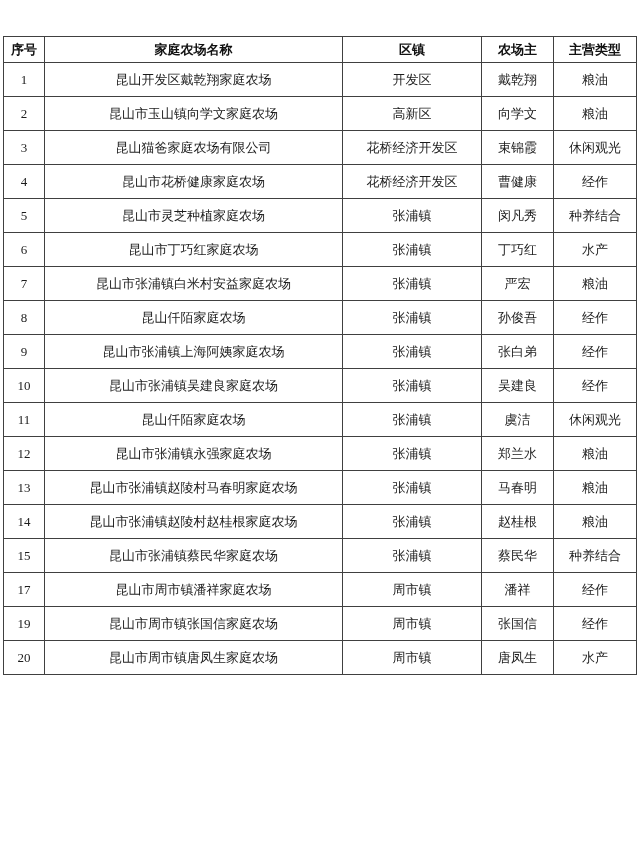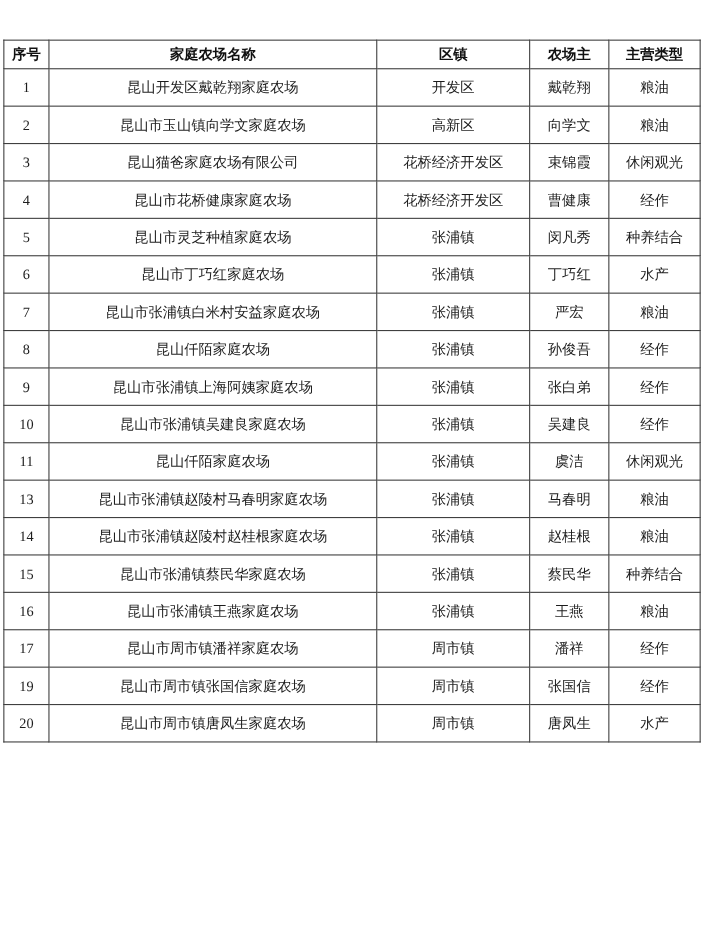--- a/index.html
+++ b/index.html
@@ -155,46 +155,46 @@
           <td>经作</td>
         </tr>
         <tr>
           <td>11</td>
           <td>昆山仟陌家庭农场</td>
           <td>张浦镇</td>
           <td>虞洁</td>
           <td>休闲观光</td>
         </tr>
         <tr>
+          <td>12</td>
+          <td>昆山市张浦镇永强家庭农场</td>
+          <td>张浦镇</td>
+          <td>郑兰水</td>
+          <td>粮油</td>
+        </tr>
+        <tr>
           <td>13</td>
           <td>昆山市张浦镇赵陵村马春明家庭农场</td>
           <td>张浦镇</td>
           <td>马春明</td>
           <td>粮油</td>
         </tr>
         <tr>
           <td>14</td>
           <td>昆山市张浦镇赵陵村赵桂根家庭农场</td>
           <td>张浦镇</td>
           <td>赵桂根</td>
           <td>粮油</td>
         </tr>
         <tr>
           <td>15</td>
           <td>昆山市张浦镇蔡民华家庭农场</td>
           <td>张浦镇</td>
           <td>蔡民华</td>
           <td>种养结合</td>
-        </tr>
-        <tr>
-          <td>16</td>
-          <td>昆山市张浦镇王燕家庭农场</td>
-          <td>张浦镇</td>
-          <td>王燕</td>
-          <td>粮油</td>
         </tr>
         <tr>
           <td>17</td>
           <td>昆山市周市镇潘祥家庭农场</td>
           <td>周市镇</td>
           <td>潘祥</td>
           <td>经作</td>
         </tr>
         <tr>
           <td>19</td>

